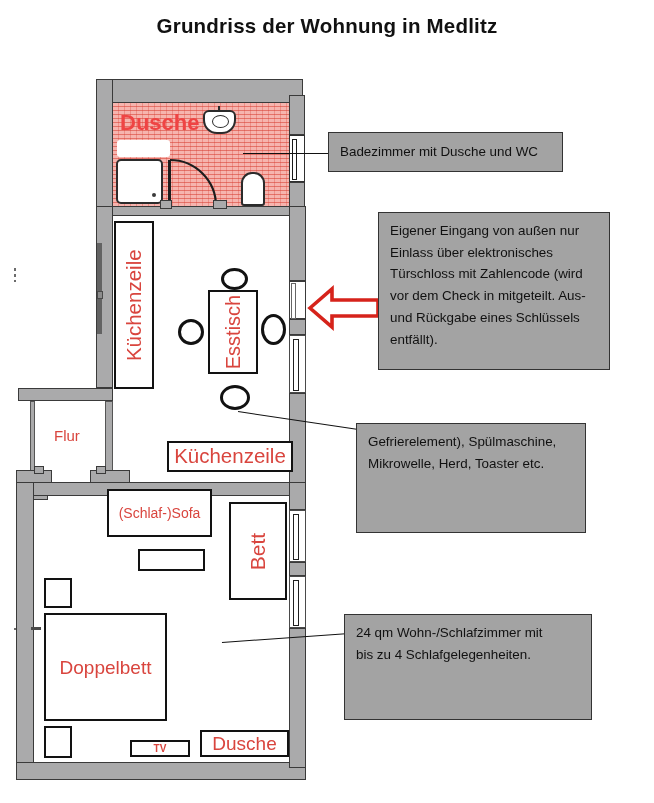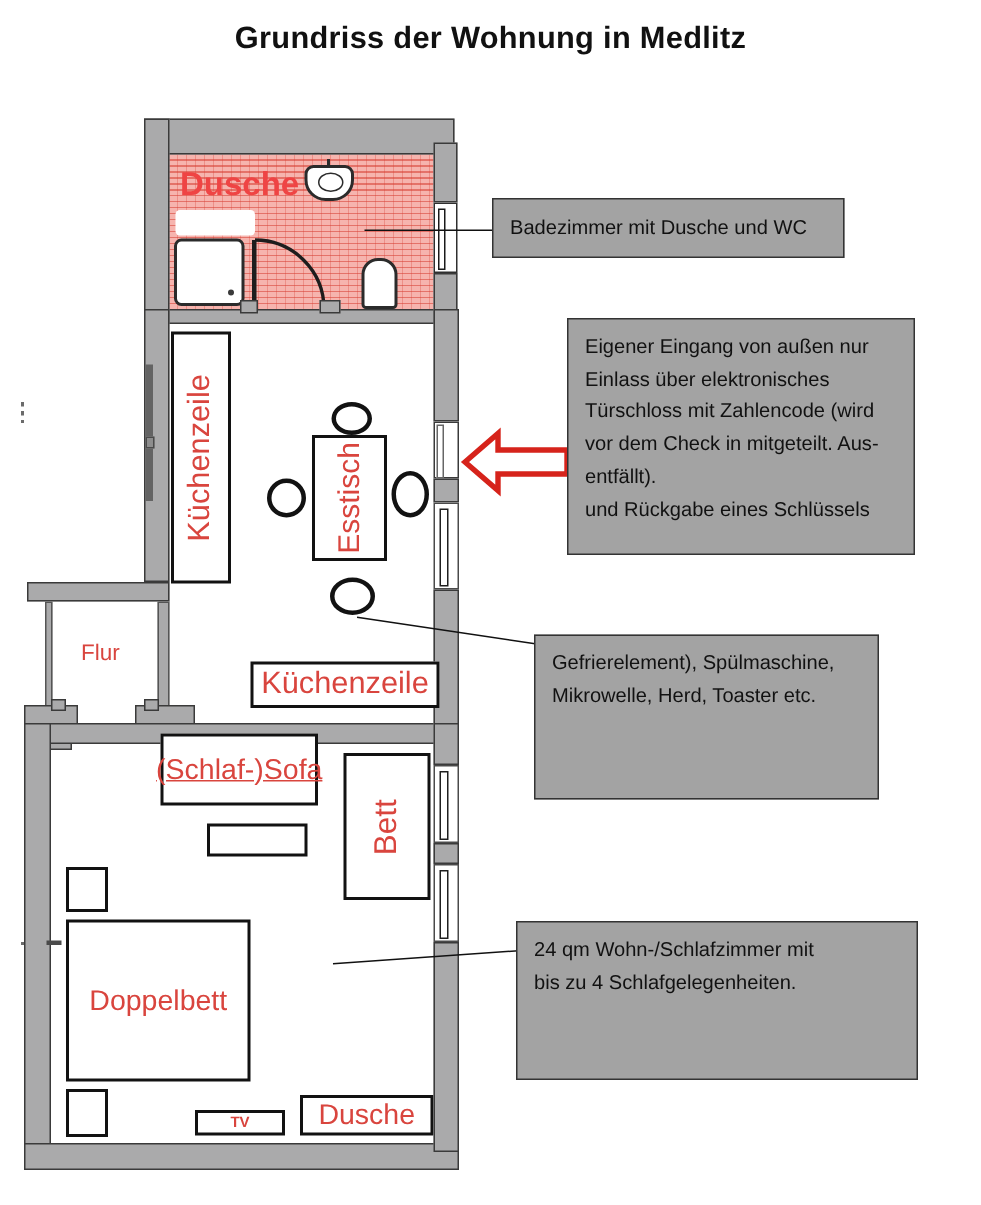--- a/index.html
+++ b/index.html
@@ -248,21 +248,21 @@
     <div class="wall" style="left:289px; top:562px; width:17px; height:14px;"></div>
 
     <div class="room-fill" style="left:289px; top:576px; width:17px; height:52px; border:1.2px solid #4a4a4a;"></div>
     <div style="position:absolute; left:293px; top:580px; width:4px; height:44px; border:1.3px solid #1f1f1f; background:#ffffff;"></div>
 
     <div class="wall" style="left:289px; top:628px; width:17px; height:140px;"></div>
 
     <div style="position:absolute; left:31px; top:627px; width:10px; height:3px; background:#4a4a4a;"></div>
 
     <div class="furn" style="left:107px; top:489px; width:105px; height:48px;">
-      <span class="lbl" style="position:static; font-size:19px;text-decoration:underline;">(Schlaf-)Sofa</span>
+      <span class="lbl" style="position:static; font-size:14px;">(Schlaf-)Sofa</span>
     </div>
 
     <div class="furn-thin" style="left:138px; top:549px; width:67px; height:22px;"></div>
 
     <div class="furn" style="left:229px; top:502px; width:58px; height:98px;">
       <span class="lbl lbl-v" style="position:static; transform:rotate(-90deg); font-size:21px;">Bett</span>
     </div>
 
     <div class="furn-thin" style="left:44px; top:578px; width:28px; height:30px;"></div>
 
@@ -289,29 +289,29 @@
 
   <svg id="entry-arrow" style="left:306px; top:284px; width:74px; height:48px;" viewBox="0 0 74 48">
     <polygon points="4,24 26,5 26,16 72,16 72,32 26,32 26,43" fill="#ffffff" stroke="#d6231b" stroke-width="3.6" stroke-linejoin="miter"></polygon>
   </svg>
 
   <div class="callout" style="left:378px; top:212px; width:232px; height:158px;">
     <div>Eigener Eingang von außen nur</div>
     <div>Einlass über elektronisches</div>
     <div>Türschloss mit Zahlencode (wird</div>
     <div>vor dem Check in mitgeteilt. Aus-</div>
+    <div>und  Rückgabe eines Schlüssels</div>
     <div>entfällt).</div>
-    <div>und  Rückgabe eines Schlüssels</div>
   </div>
 
   <div class="leader" style="left:238px; top:411px; width:120px; transform:rotate(8.5deg);"></div>
   <div class="callout" style="left:356px; top:423px; width:230px; height:110px;">
     <div>Gefrierelement), Spülmaschine,</div>
     <div>Mikrowelle, Herd, Toaster etc.</div>
   </div>
 
   <div class="leader" style="left:222px; top:642px; width:124px; transform:rotate(-4deg);"></div>
-  <div class="callout" style="left:344px; top:614px; width:268px; height:106px;">
+  <div class="callout" style="left:344px; top:614px; width:248px; height:106px;">
     <div>24 qm Wohn-/Schlafzimmer mit</div>
     <div>bis zu 4 Schlafgelegenheiten.</div>
   </div>
 
 </div>
 
 </body></html>

